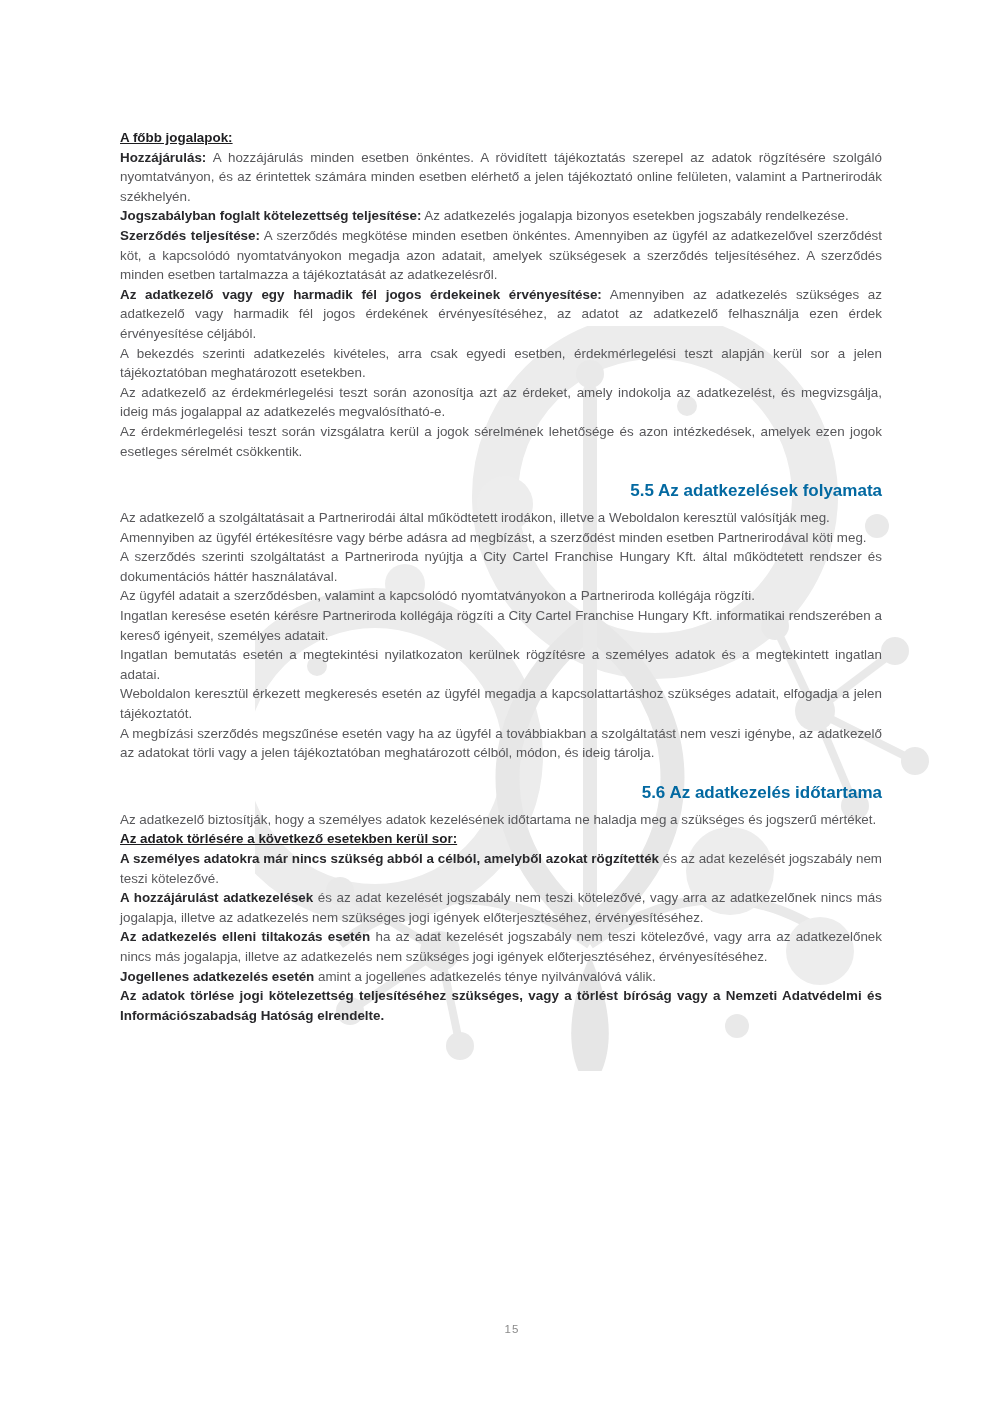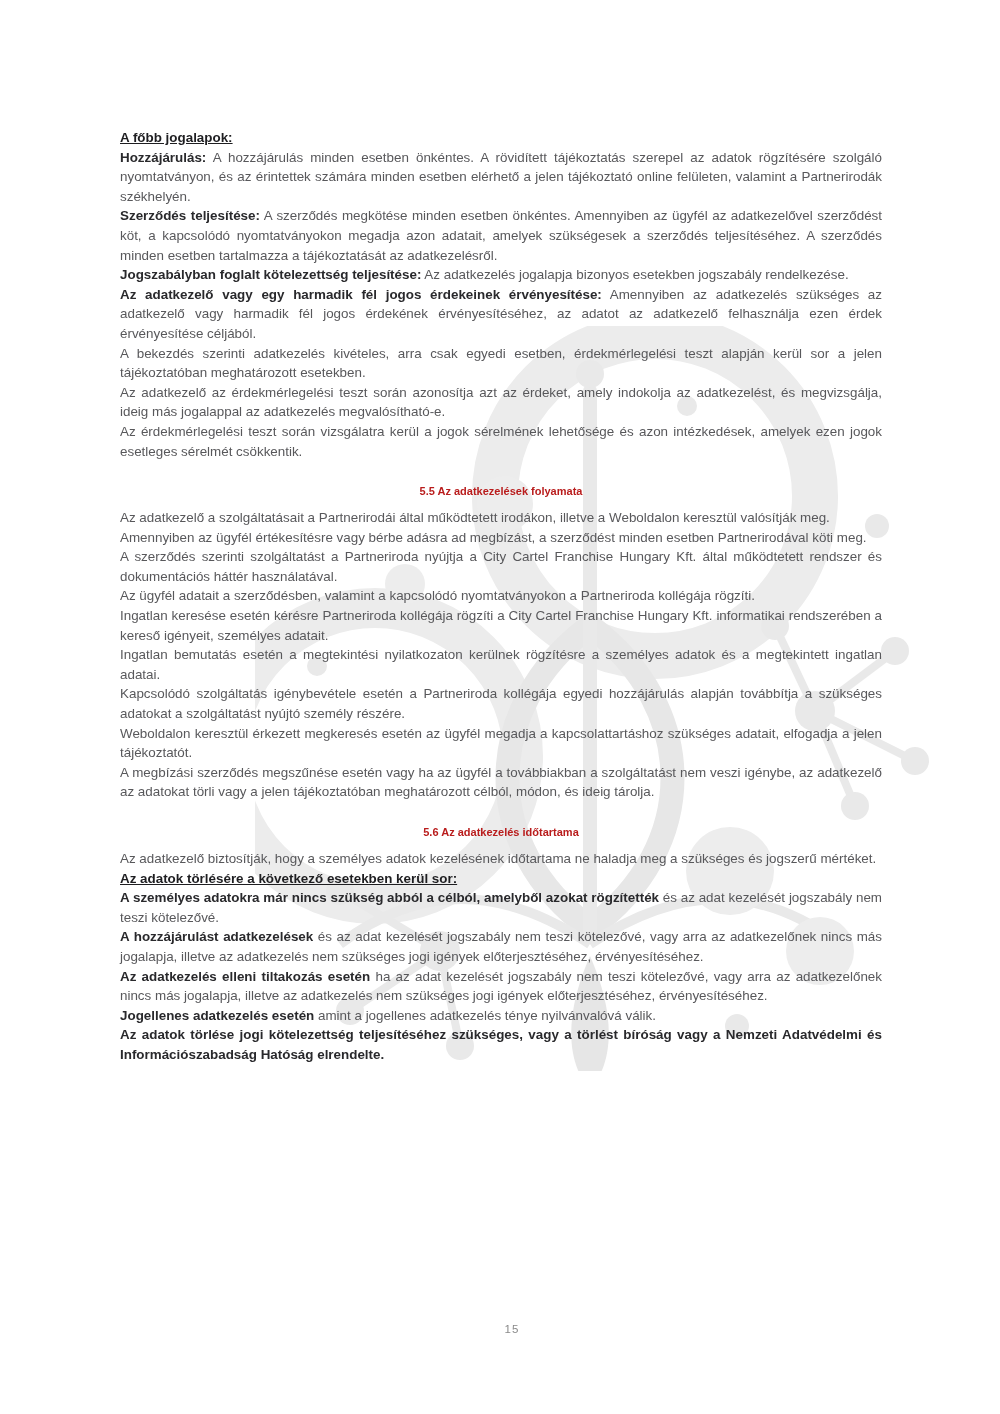--- a/index.html
+++ b/index.html
@@ -41,26 +41,26 @@
     color: #29292c;
     font-weight: bold;
   }
   .inline-heading {
     font-weight: bold;
     text-decoration: underline;
     color: #1e1e21;
     text-align: left;
   }
   .section-title {
-    font-size: 11px;
+    font-size: 17px;
     line-height: 22px;
     font-weight: bold;
-    color: #b91c1c;
+    color: #0369a1;
     margin: 19px 0 6px 0 !important;
-    text-align: center;
+    text-align: right;
   }
   .allbold { color: #29292c; font-weight: bold; }
   .footer {
     position: absolute;
     top: 1312px;
     left: 12px;
     width: 100%;
     text-align: center;
     color: #8a8a8a;
     font-size: 11.5px;
@@ -112,36 +112,35 @@
       <circle cx="622" cy="200" r="12"></circle>
       <circle cx="482" cy="700" r="12"></circle>
     </g>
   </svg>
 
   <div class="content">
 
     <p class="inline-heading">A főbb jogalapok:</p>
 
     <p><strong>Hozzájárulás:</strong><span> A hozzájárulás minden esetben önkéntes.  A rövidített tájékoztatás szerepel az adatok rögzítésére szolgáló nyomtatványon, és az érintettek számára minden esetben elérhető a jelen tájékoztató online felületen, valamint a Partnerirodák székhelyén.</span></p>
+    <p><strong>Jogszabályban foglalt kötelezettség teljesítése:</strong><span> Az adatkezelés jogalapja bizonyos esetekben jogszabály rendelkezése.</span></p>
     <p><strong>Szerződés teljesítése:</strong><span> A szerződés megkötése minden esetben önkéntes. Amennyiben az ügyfél az adatkezelővel szerződést köt, a kapcsolódó nyomtatványokon megadja azon adatait, amelyek szükségesek a szerződés teljesítéséhez. A szerződés minden esetben tartalmazza a tájékoztatását az adatkezelésről.</span></p>
-    <p><strong>Jogszabályban foglalt kötelezettség teljesítése:</strong><span> Az adatkezelés jogalapja bizonyos esetekben jogszabály rendelkezése.</span></p>
     <p><strong>Az adatkezelő vagy egy harmadik fél jogos érdekeinek érvényesítése:</strong><span> Amennyiben az adatkezelés szükséges az adatkezelő vagy harmadik fél jogos érdekének érvényesítéséhez, az adatot az adatkezelő felhasználja ezen érdek érvényesítése céljából.</span></p>
     <p><strong></strong><span>A bekezdés szerinti adatkezelés kivételes, arra csak egyedi esetben, érdekmérlegelési teszt alapján kerül sor a jelen tájékoztatóban meghatározott esetekben.</span></p>
     <p><strong></strong><span>Az adatkezelő az érdekmérlegelési teszt során azonosítja azt az érdeket, amely indokolja az adatkezelést, és megvizsgálja, ideig más jogalappal az adatkezelés megvalósítható-e.</span></p>
     <p><strong></strong><span>Az érdekmérlegelési teszt során vizsgálatra kerül a jogok sérelmének lehetősége és azon intézkedések, amelyek ezen jogok esetleges sérelmét csökkentik.</span></p>
 
     <p class="section-title">5.5 Az adatkezelések folyamata</p>
 
     <p>Az adatkezelő a szolgáltatásait a Partnerirodái által működtetett irodákon, illetve a Weboldalon keresztül valósítják meg.</p>
     <p>Amennyiben az ügyfél értékesítésre vagy bérbe adásra ad megbízást, a szerződést minden esetben Partnerirodával köti meg.</p>
     <p>A szerződés szerinti szolgáltatást a Partneriroda nyújtja a City Cartel Franchise Hungary Kft. által működtetett rendszer és dokumentációs háttér használatával.</p>
     <p>Az ügyfél adatait a szerződésben, valamint a kapcsolódó nyomtatványokon a Partneriroda kollégája rögzíti.</p>
     <p>Ingatlan keresése esetén kérésre Partneriroda kollégája rögzíti a City Cartel Franchise Hungary Kft. informatikai rendszerében a kereső igényeit, személyes adatait.</p>
     <p>Ingatlan bemutatás esetén a megtekintési nyilatkozaton kerülnek rögzítésre a személyes adatok és a megtekintett ingatlan adatai.</p>
-    <p>Kapcsolódó szolgáltatás igénybevétele esetén a Partneriroda kollégája egyedi hozzájárulás alapján továbbítja a szükséges adatokat a szolgáltatást nyújtó személy részére.</p>
     <p>Weboldalon keresztül érkezett megkeresés esetén az ügyfél megadja a kapcsolattartáshoz szükséges adatait, elfogadja a jelen tájékoztatót.</p>
     <p>A megbízási szerződés megszűnése esetén vagy ha az ügyfél a továbbiakban a szolgáltatást nem veszi igénybe, az adatkezelő az adatokat törli vagy a jelen tájékoztatóban meghatározott célból, módon, és ideig tárolja.</p>
 
     <p class="section-title">5.6 Az adatkezelés időtartama</p>
 
     <p>Az adatkezelő biztosítják, hogy a személyes adatok kezelésének időtartama ne haladja meg a szükséges és jogszerű mértéket.</p>
     <p class="inline-heading">Az adatok törlésére a következő esetekben kerül sor:</p>
 
     <p><strong>A személyes adatokra már nincs szükség abból a célból, amelyből azokat rögzítették</strong><span> és az adat kezelését jogszabály nem teszi kötelezővé.</span></p>
     <p><strong>A hozzájárulást adatkezelések</strong><span> és az adat kezelését jogszabály nem teszi kötelezővé, vagy arra az adatkezelőnek nincs más jogalapja, illetve az adatkezelés nem szükséges jogi igények előterjesztéséhez, érvényesítéséhez.</span></p>

